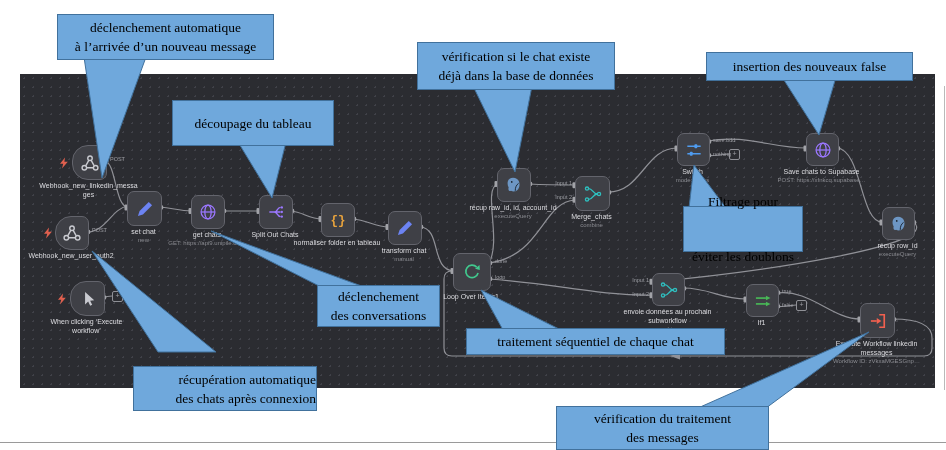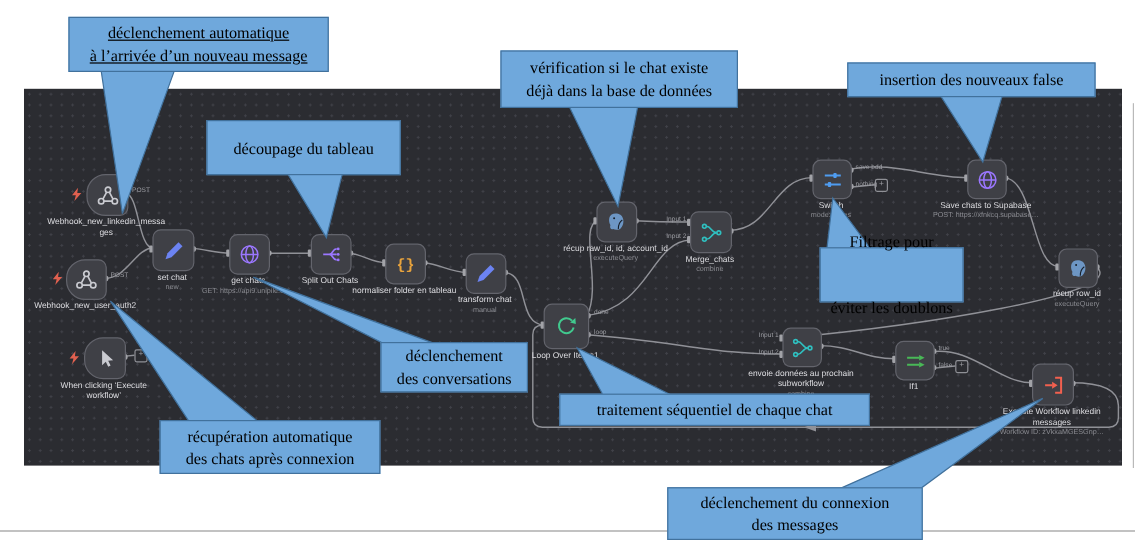--- a/index.html
+++ b/index.html
@@ -296,21 +296,21 @@
     <div class="add-square" style="left: 796px; top: 300px;">+</div>
     <div class="bolt" style="left: 59px; top: 155px;"><svg viewBox="0 0 10 12">
         <polygon points="6,0.5 1,6.8 4.2,6.8 3,11.5 8.8,4.8 5.4,4.8" fill="#e0604f"></polygon>
       </svg></div>
     <div class="bolt" style="left: 43px; top: 225px;"><svg viewBox="0 0 10 12">
         <polygon points="6,0.5 1,6.8 4.2,6.8 3,11.5 8.8,4.8 5.4,4.8" fill="#e0604f"></polygon>
       </svg></div>
     <div class="bolt" style="left: 57px; top: 291px;"><svg viewBox="0 0 10 12">
         <polygon points="6,0.5 1,6.8 4.2,6.8 3,11.5 8.8,4.8 5.4,4.8" fill="#e0604f"></polygon>
       </svg></div>
-    <div class="callout" style="left: 57px; top: 14px; width: 215px; height: 44px; text-decoration: underline;">
+    <div class="callout" style="left: 57px; top: 14px; width: 215px; height: 44px;">
       <div>déclenchement automatique</div>
       <div>à l’arrivée d’un nouveau message</div>
     </div>
     <div class="callout" style="left: 172px; top: 100px; width: 160px; height: 44px;">
       <div>découpage du tableau</div>
     </div>
     <div class="callout" style="left: 417px; top: 42px; width: 196px; height: 46px;">
       <div>vérification si le chat existe</div>
       <div>déjà dans la base de données</div>
     </div>
@@ -318,24 +318,24 @@
       <div>insertion des nouveaux false</div>
     </div>
     <div class="callout" style="left: 683px; top: 206px; width: 118px; height: 44px; gap: 36px;">
       <div>Filtrage pour</div>
       <div>éviter les doublons</div>
     </div>
     <div class="callout" style="left: 317px; top: 285px; width: 121px; height: 40px;">
       <div>déclenchement</div>
       <div>des conversations</div>
     </div>
-    <div class="callout" style="left: 133px; top: 350px; width: 182px; height: 43px;">
+    <div class="callout" style="left: 133px; top: 366px; width: 182px; height: 43px; align-items: flex-end;">
       <div>récupération automatique</div>
       <div>des chats après connexion</div>
     </div>
     <div class="callout" style="left: 466px; top: 328px; width: 257px; height: 25px;">
       <div>traitement séquentiel de chaque chat</div>
     </div>
     <div class="callout" style="left: 556px; top: 406px; width: 211px; height: 42px;">
-      <div>déclenchement du connexion</div>
+      <div>vérification du traitement</div>
       <div>des messages</div>
     </div>
   </div>
 
 </body></html>

